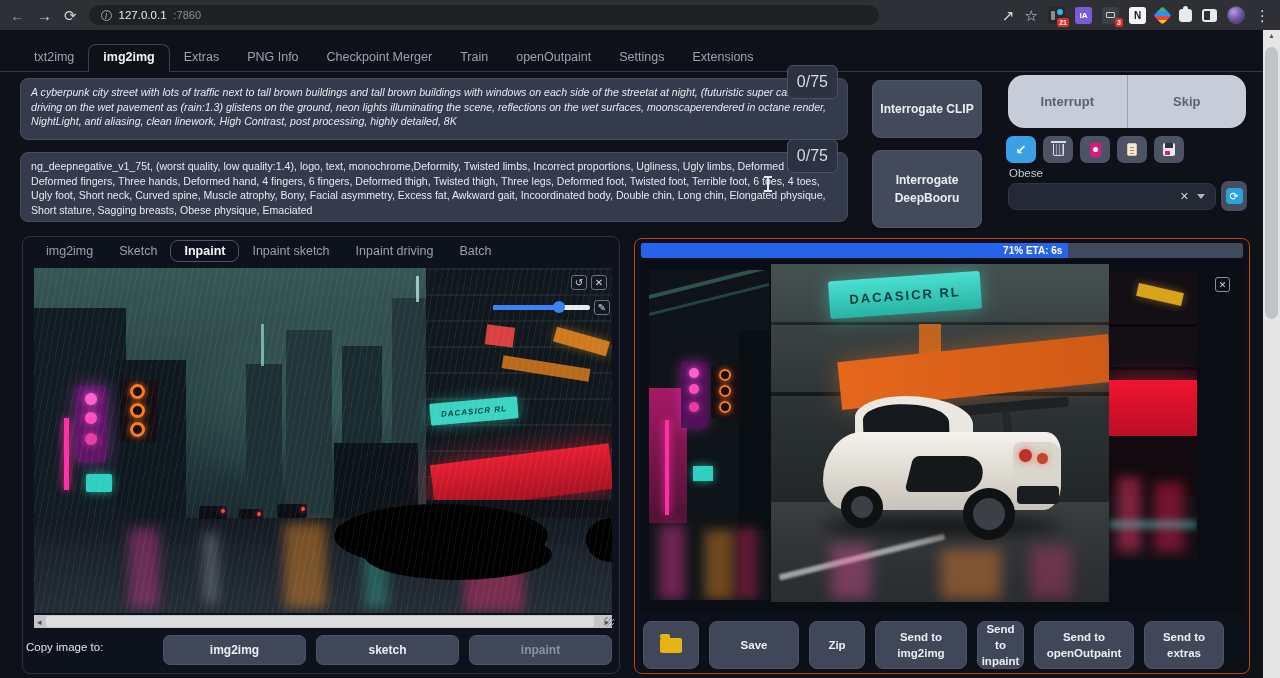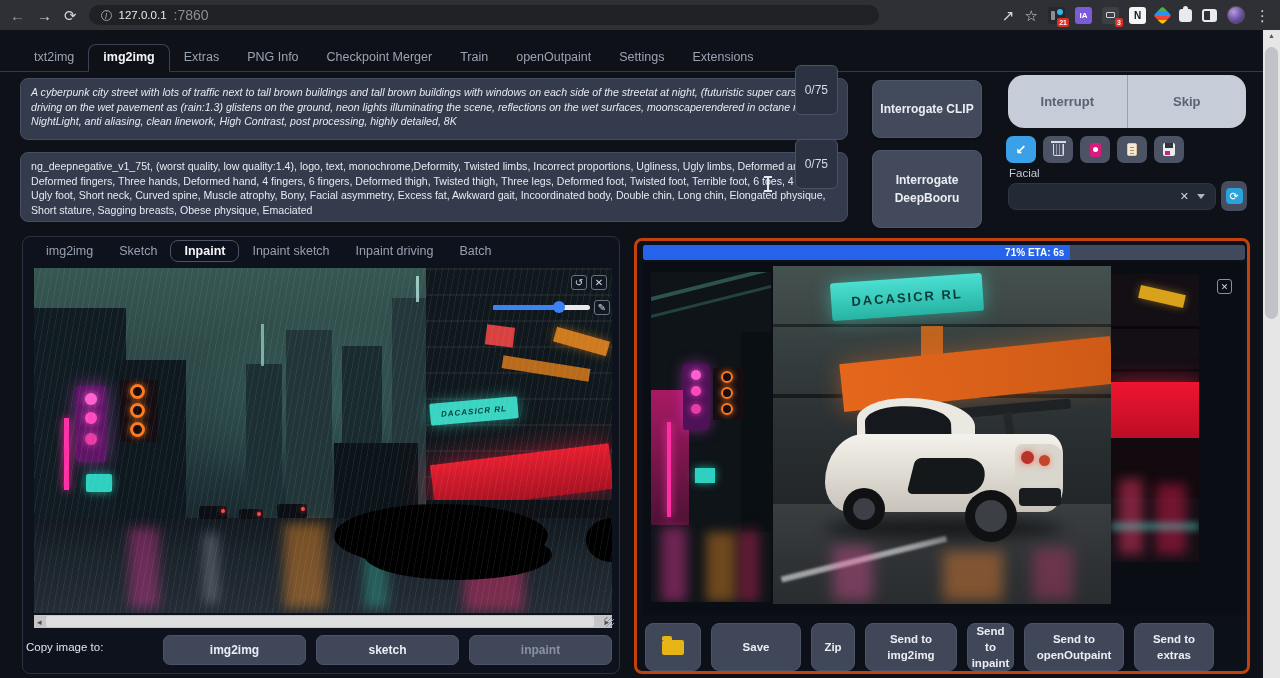--- a/index.html
+++ b/index.html
@@ -7,21 +7,21 @@
   body { font-family:"Liberation Sans","DejaVu Sans",sans-serif; }
   .screen { position:relative; width:1280px; height:678px; background:#0f1119; overflow:hidden; }
 
   
   .browser-bar { position:absolute; top:0; left:0; width:1280px; height:30px; background:#2e3036; display:flex; align-items:center; padding:0 10px; gap:12px; z-index:50; }
   .nav-ico { color:#9a9da2; font-size:15px; line-height:1; cursor:default; }
   .nav-ico.lit { color:#d3d5d9; }
   .url-pill { flex:0 0 auto; width:790px; height:20px; background:#202124; border-radius:11px; display:flex; align-items:center; padding:0 12px; gap:7px; }
   .url-pill .info { color:#9a9da2; font-size:10px; border:1px solid #9a9da2; border-radius:50%; width:11px; height:11px; display:flex; align-items:center; justify-content:center; font-style:italic; }
   .url-host { color:#e8eaed; font-size:11.5px; }
-  .url-port { color:#8b8e93; font-size:14px; }
+  .url-port { color:#8b8e93; font-size:11px; }
   .chrome-right { display:flex; align-items:center; gap:10px; margin-left:auto; }
   .ext { position:relative; width:17px; height:17px; border-radius:3px; display:flex; align-items:center; justify-content:center; font-size:8px; font-weight:bold; }
   .badge { position:absolute; bottom:-3px; right:-4px; background:#d93025; color:#fff; font-size:7px; font-weight:bold; border-radius:2px; padding:0 2px; line-height:9px; }
   .ext-sider { background:#26282c; }
   .ext-sider .dot { width:6px; height:6px; background:#35b5f0; border-radius:50%; position:absolute; top:2px; right:2px; }
   .ext-sider .bar { width:4px; height:9px; background:#8b8e93; position:absolute; left:3px; top:4px; border-radius:1px; }
   .ext-ia { background:#7b5cd6; color:#fff; }
   .ext-dark { background:#3c3f44; color:#cfd2d6; }
   .ext-dark .cam { width:9px; height:6px; border:1px solid #cfd2d6; border-radius:1px; }
   .ext-n { background:#f5f5f5; color:#17181a; font-size:10px; }
@@ -42,21 +42,21 @@
   .tab { color:#9aa3b2; font-size:12.5px; padding:5px 14px 7px; cursor:pointer; white-space:nowrap; }
   .tab.active { color:#f3f4f6; background:#0f1119; border:1px solid #3a4354; border-bottom:1px solid #0f1119; border-radius:8px 8px 0 0; margin-bottom:-1px; font-weight:bold; }
 
   
   .prompt-wrap { position:absolute; left:20px; width:828px; }
   .prompt-wrap.pos { top:78px; }
   .prompt-wrap.neg { top:152px; }
   .prompt-box { width:100%; background:#343b4d; border:1px solid #454d60; border-radius:8px; color:#e6e9f0; font-size:10.6px; line-height:1.38; padding:6px 10px; overflow:hidden; }
   .prompt-wrap.pos .prompt-box { height:62px;font-style:italic; }
   .prompt-wrap.neg .prompt-box { height:70px; }
-  .counter { position:absolute; top:-13px; right:10px; background:#2b3242; border:1px solid #4a5263; border-radius:6px; color:#d6dae3; font-size:12px; padding:17px 9px; z-index:5; }
+  .counter { position:absolute; top:-13px; right:10px; background:#2b3242; border:1px solid #4a5263; border-radius:6px; color:#d6dae3; font-size:16px; padding:7px 9px; z-index:5; }
   .caret-ibeam { position:absolute; left:747px; top:24px; width:2px; height:16px; background:#e6e9f0; }
   .caret-ibeam:before,.caret-ibeam:after { content:""; position:absolute; left:-3px; width:8px; height:2px; background:#e6e9f0; }
   .caret-ibeam:after { bottom:0; }
 
   
   .btn-gray { position:absolute; background:#424a5c; border:1px solid #4e576a; border-radius:8px; color:#eceef3; font-size:12px; font-weight:bold; display:flex; align-items:center; justify-content:center; text-align:center; cursor:pointer; box-shadow:0 1px 2px rgba(0,0,0,.4); }
   .ib-clip { left:872px; top:80px; width:110px; height:58px; }
   .ib-deep { left:872px; top:150px; width:110px; height:78px; line-height:1.5; padding:0 14px; }
 
   
@@ -148,21 +148,21 @@
   .h-scroll .thumb { position:absolute; left:12px; top:1px; width:548px; height:11px; background:#dedede; border-radius:2px; }
   .h-scroll .ar { color:#4e4e4e; font-size:9px; z-index:2; }
   .grip { position:absolute; left:581px; top:380px; width:10px; height:10px; background:repeating-linear-gradient(135deg,transparent 0 2px,#8d94a2 2px 3px); }
 
   
   .copy-label { position:absolute; left:3px; top:404px; color:#dfe3ec; font-size:11.5px; }
   .copy-btn { position:absolute; top:398px; width:143px; height:30px; background:#3f4759; border:1px solid #4b5466; border-radius:7px; color:#eceef3; font-size:12px; font-weight:bold; display:flex; align-items:center; justify-content:center; cursor:pointer; }
   .cb1 { left:140px; } .cb2 { left:293px; } .cb3 { left:446px; color:#8a92a3; }
 
   
-  .right-panel { position:absolute; left:634px; top:238px; width:616px; height:436px; background:#0c1018; border:3px solid #c2410c; border-radius:8px; }
+  .right-panel { position:absolute; left:634px; top:238px; width:616px; height:436px; background:#0c1018; border:1px solid #c2410c; border-radius:8px; }
   .progress { position:absolute; left:6px; top:4px; width:602px; height:15px; background:#414a5c; border-radius:3px; overflow:hidden; }
   .progress-fill { height:100%; background:#2563eb; display:flex; align-items:center; justify-content:flex-end; padding-right:6px; color:#fff; font-size:10px; font-weight:bold; white-space:nowrap; }
   .gallery { position:absolute; left:6px; top:21px; width:602px; height:353px; background:#0a0d14; overflow:hidden; }
   .gallery * { position:absolute; }
   .g-close { right:13px; top:17px; width:15px; height:15px; border:1px solid #8a8f99; border-radius:3px; color:#cfd4dd; font-size:9px; display:flex; align-items:center; justify-content:center; cursor:pointer; z-index:9; }
 
   .thumbL { left:8px; top:10px; width:120px; height:330px; background:#0e1418; overflow:hidden; }
   .thumbL i { position:absolute; }
   .tl-roof1 { left:-10px; top:10px; width:140px; height:4px; background:rgba(120,230,210,.3); transform:rotate(-14deg); }
   .tl-roof2 { left:-10px; top:28px; width:140px; height:3px; background:rgba(120,230,210,.22); transform:rotate(-14deg); }
@@ -218,21 +218,21 @@
   .rt-ref1 { left:8px; top:205px; width:24px; height:75px; background:rgba(255,60,110,.45); filter:blur(6px); }
   .rt-ref2 { left:45px; top:210px; width:30px; height:70px; background:rgba(255,30,90,.4); filter:blur(6px); }
   .rt-teal { left:0; top:248px; width:88px; height:9px; background:rgba(80,230,210,.4); filter:blur(3px); }
 
   
   .res-row { position:absolute; left:8px; top:382px; display:flex; gap:10px; }
   .res-btn { height:48px; background:#3f4759; border:1px solid #4b5466; border-radius:8px; color:#eceef3; font-size:11.5px; font-weight:bold; display:flex; align-items:center; justify-content:center; text-align:center; line-height:1.4; cursor:pointer; padding:0 6px; }
   .folder-btn { width:56px; }
   .folder-ico { width:22px; height:15px; background:#e7b416; border-radius:2px; position:relative; }
   .folder-ico:before { content:""; position:absolute; top:-4px; left:0; width:10px; height:4px; background:#e7b416; border-radius:2px 2px 0 0; }
-  .w-save{width:90px;} .w-zip{width:44px;} .w-s1{width:92px;} .w-s2{width:47px;} .w-s3{width:80px;} .w-s4{width:100px;}
+  .w-save{width:90px;} .w-zip{width:56px;} .w-s1{width:92px;} .w-s2{width:47px;} .w-s3{width:80px;} .w-s4{width:100px;}
 </style>
 </head>
 <body>
 
 <div class="screen">
 
   <div class="browser-bar">
     <span class="nav-ico">←</span>
     <span class="nav-ico lit">→</span>
     <span class="nav-ico lit">⟳</span>
@@ -311,21 +311,21 @@
         <span class="card-ico"></span>
       </div>
     <div class="tool">
         <span class="clip-ico"></span>
       </div>
     <div class="tool">
         <span class="floppy-ico"></span>
       </div>
   </div>
 
-  <div class="styles-label">Facial</div>
+  <div class="styles-label">Obese</div>
   <div class="styles-dd">
     <span class="x">✕</span>
     <span class="car"></span>
   </div>
   <div class="styles-refresh">
     <span class="inner">⟳</span>
   </div>
 
   <div class="left-panel">
     <div class="subtabs">

